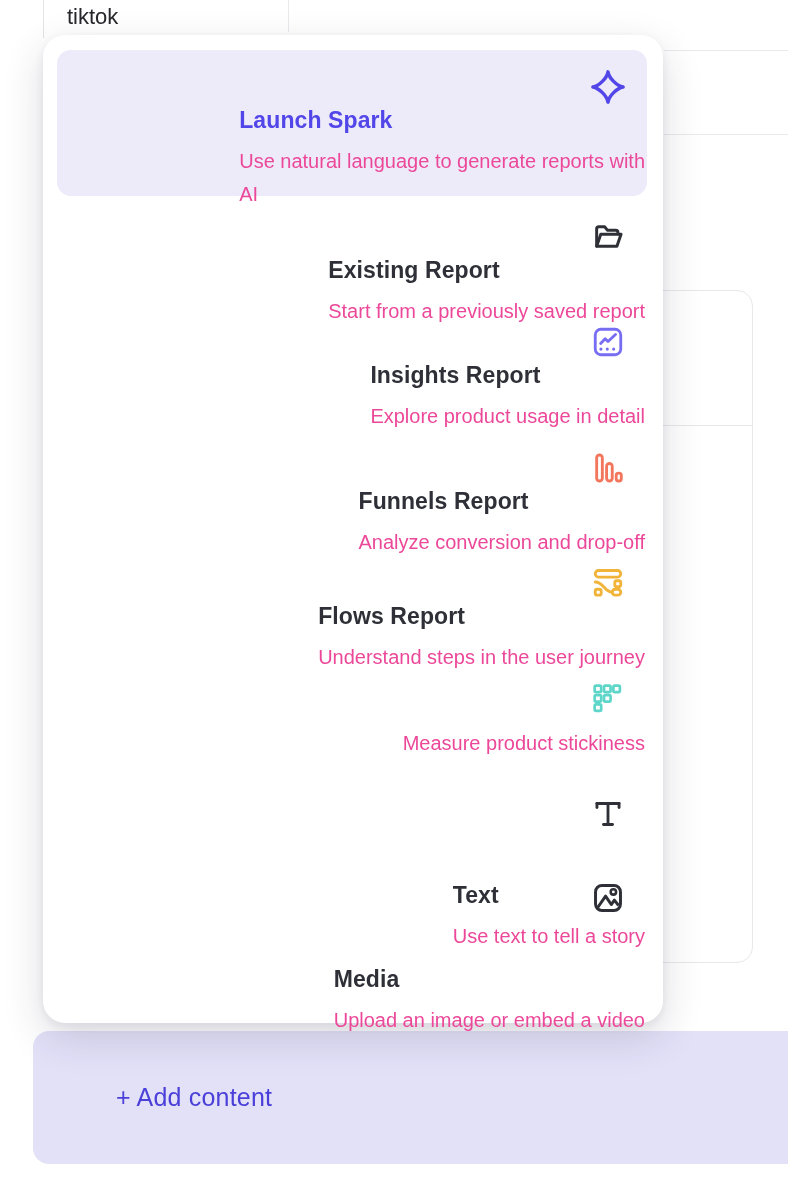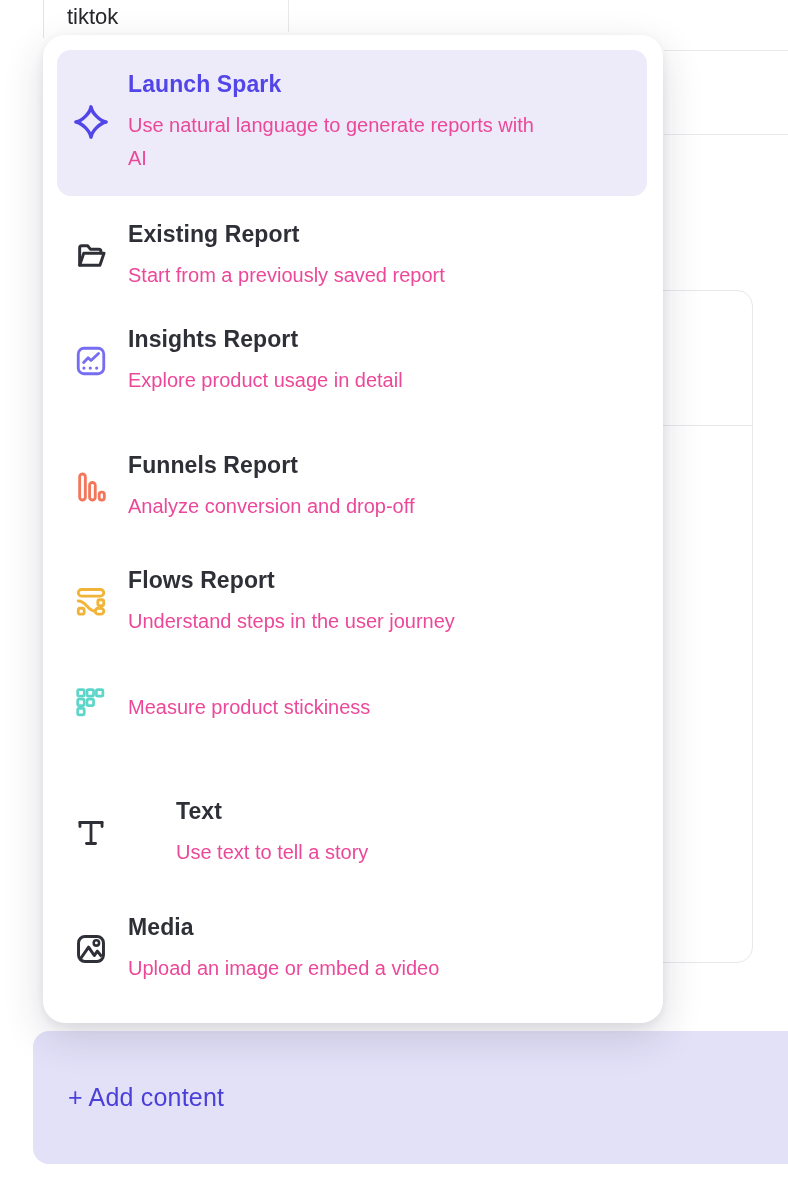--- a/index.html
+++ b/index.html
@@ -34,21 +34,21 @@
     position:absolute; left:43px; top:35px; width:620px; height:988px;
     background:#ffffff; border-radius:22px; z-index:2;
     box-shadow:0 14px 40px rgba(35,35,70,0.16), 0 3px 10px rgba(35,35,70,0.07);
   }
   .highlight {
     position:absolute; left:14px; top:15px; width:590px; height:146px;
     background:#edebfa; border-radius:14px;
   }
   .menu-item {
     position:absolute; left:30px; right:18px;
-    display:flex; flex-direction:row; align-items:center;
+    display:flex; flex-direction:column; align-items:flex-end;
     cursor:pointer; z-index:1;
   }
   .icon-box {
     width:36px; height:36px; flex:0 0 36px; margin-right:19px;
     display:flex; align-items:center; justify-content:center;
   }
   .item-text { display:flex; flex-direction:column; }
   .item-title {
     font-size:23px; line-height:30px; font-weight:600;
     color:#2f3037; letter-spacing:0.1px;
@@ -61,27 +61,27 @@
   .item-sub .sub-line { display:block; }
 
   
   .r1 { top:34px; }
   .r2 { top:184px; }
   .r3 { top:289px; }
   .r4 { top:415px; }
   .r5 { top:530px; }
   .r6 { top:646px; }
   .r7 { top:761px;gap:48px; }
-  .r8 { top:877px; }
+  .r8 { top:845px;gap:48px; }
 
   
   .add-bar {
     position:absolute; left:33px; top:1031px; width:755px; height:133px;
     background:#e2e1f8; border-radius:16px 0 0 16px;
-    display:flex; align-items:center; z-index:1; cursor:pointer;
+    display:flex; align-items:center; z-index:1; cursor:pointer;padding-left:48px;
   }
   .add-bar .label {
     margin-left:35px; font-size:25px; color:#4b3fd9; letter-spacing:0.2px;
   }
 
   svg { display:block; }
 </style>
 </head>
 <body>
 

